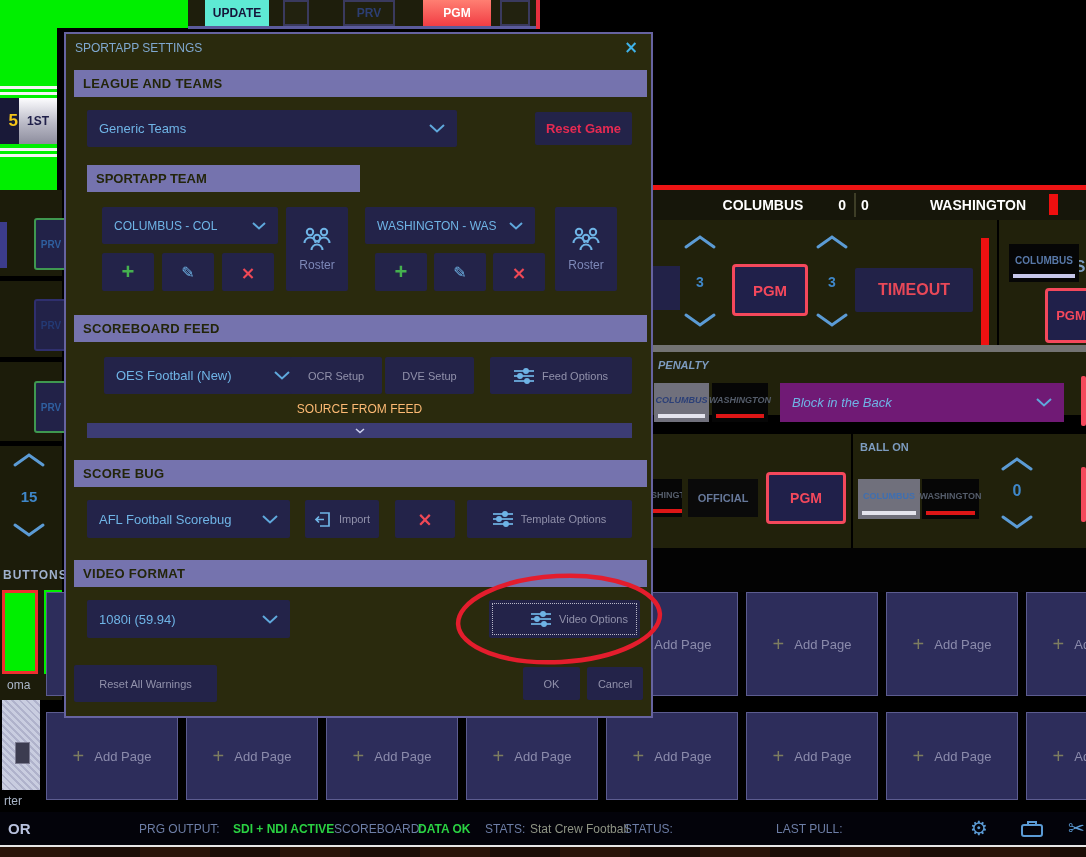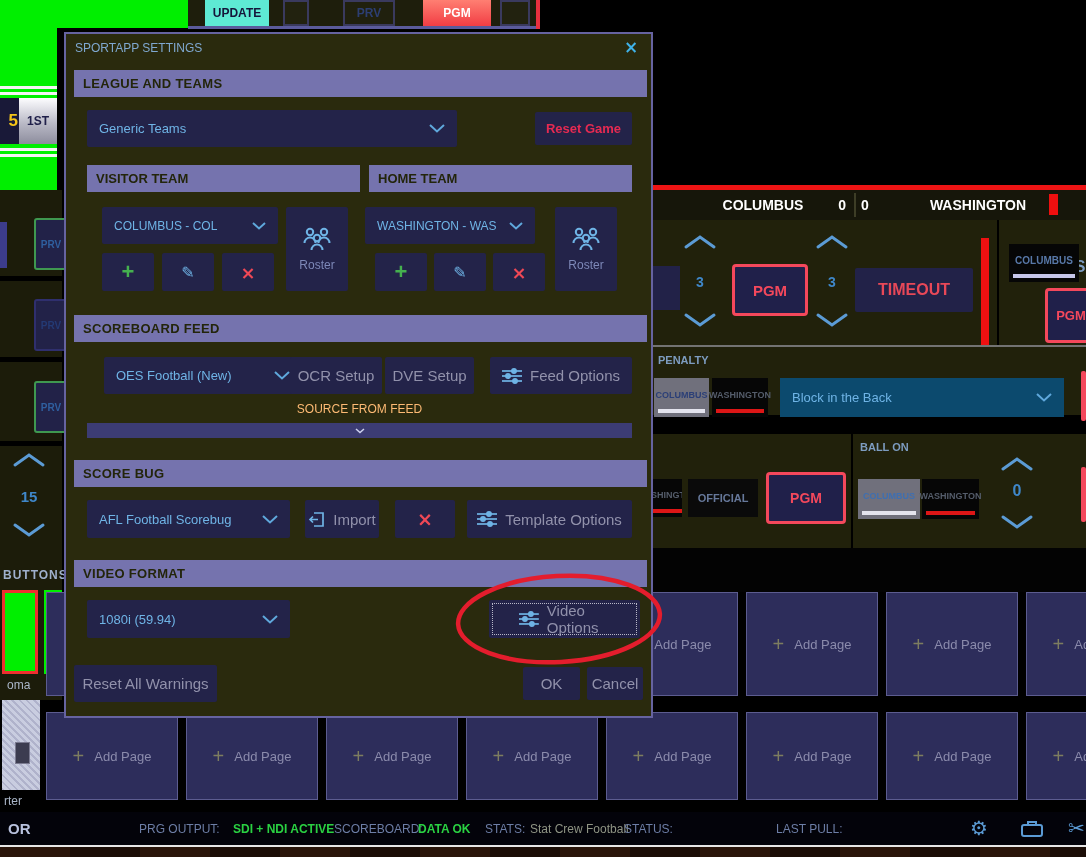--- a/index.html
+++ b/index.html
@@ -60,21 +60,21 @@
   .panel-label{color:#7d9cc0;font-size:11px;font-weight:bold;}
   .toggle{position:absolute;box-sizing:border-box;display:flex;align-items:center;justify-content:center;
           font-size:9px;font-weight:bold;padding-bottom:6px;}
   .tog-gray{background:#70707c;color:#2b3f77;}
   .tog-black{background:#060606;color:#555d6b;}
   .tog-under{position:absolute;left:4px;right:4px;bottom:4px;height:4px;}
   .u-white{background:#e4e4ee;}
   .u-red{background:#dd1616;}
   .u-lav{background:#c6c6ea;}
   .blackbtn{background:#0a0a0a;color:#66789a;font-weight:bold;display:flex;align-items:center;justify-content:center;}
-  .dd{background:#0c4a6e;color:#6fb4e6;font-size:13px;display:flex;align-items:center;box-sizing:border-box;
+  .dd{background:#701a75;color:#6fb4e6;font-size:13px;display:flex;align-items:center;box-sizing:border-box;
       padding:16px 12px;justify-content:space-between;}
   .redsliver{position:absolute;width:5px;background:#f4485c;border-radius:2px;}
 
   
   .statusbar{left:0;top:812px;width:1086px;height:33px;background:#03030a;}
   .st{position:absolute;top:10px;font-size:12px;color:#6d7ea6;}
   .st-green{color:#2ad142;font-weight:bold;}
   .st-val{color:#8f9484;}
   .whiteline{left:0;top:845px;width:1086px;height:2px;background:#e6e6e6;}
   .bottomstrip{left:0;top:847px;width:1086px;height:10px;
@@ -84,21 +84,21 @@
   .dialog{left:64px;top:32px;width:589px;height:686px;background:#2a2a0d;border:2px solid #6663a0;
           box-sizing:border-box;z-index:10;}
   .dlg-title{color:#7fa8d0;font-size:12px;}
   .dlg-close{color:#3fb2e8;font-size:17px;font-weight:bold;cursor:default;}
   .sechead{position:absolute;left:8px;width:573px;height:27px;background:#7573ae;color:#23250b;
            font-weight:bold;font-size:13px;display:flex;align-items:center;padding-left:9px;box-sizing:border-box;letter-spacing:.3px;}
   .subhead{position:absolute;height:27px;background:#7573ae;color:#23250b;font-weight:bold;font-size:13px;
            display:flex;align-items:center;padding-left:9px;box-sizing:border-box;}
   .ctl{position:absolute;background:#232349;border-radius:2px;box-sizing:border-box;display:flex;align-items:center;}
   .ctl-dd{color:#6fb4e6;font-size:13px;padding:0 12px;justify-content:space-between;}
-  .ctl-btn{color:#9191ab;font-size:15px;justify-content:center;gap:8px;}
+  .ctl-btn{color:#9191ab;font-size:11px;justify-content:center;gap:8px;}
   .ctl-red{color:#e62a52;font-weight:bold;font-size:13px;justify-content:center;}
   .mini{position:absolute;width:52px;height:38px;background:#232349;border-radius:2px;
         display:flex;align-items:center;justify-content:center;}
   .mini .g{color:#45b14f;font-size:22px;font-weight:bold;line-height:1;}
   .mini .b{color:#6fb4e6;font-size:16px;}
   .mini .r{color:#ef4856;font-size:18px;font-weight:bold;}
   .roster{position:absolute;background:#232349;border-radius:2px;display:flex;flex-direction:column;
           align-items:center;justify-content:center;gap:6px;color:#7d88b8;font-size:12px;}
   .srcbar{position:absolute;background:#3c3c74;display:flex;align-items:center;justify-content:center;}
   .dotted{outline:1px dotted #b8b8c8;outline-offset:-4px;padding-left:30px;}
@@ -261,21 +261,21 @@
     <div class="abs" style="left:344px;top:0;width:2px;height:125px;background:#000;"></div>
 
     <div class="abs panel-label" style="left:356px;top:6px;font-size:16px;margin-top:32px;">POSSESSION</div>
     <div class="toggle tog-black" style="left:356px;top:24px;width:70px;height:38px;color:#5878a8;font-size:10px;">
       <span>COLUMBUS</span>
       <div class="tog-under u-lav"></div>
     </div>
     <div class="abs pgmbtn" style="left:392px;top:68px;width:52px;height:55px;font-size:13px;">PGM</div>
   </div>
 
-  <div class="abs olivepanel" style="left:653px;top:345px;width:433px;height:70px;border-top:2px solid #737373;box-sizing:border-box;">
+  <div class="abs olivepanel" style="left:653px;top:345px;width:433px;height:70px;border-top:7px solid #737373;box-sizing:border-box;font-style:italic;">
     <div class="abs panel-label" style="left:5px;top:7px;">PENALTY</div>
     <div class="toggle tog-gray" style="left:1px;top:31px;width:55px;height:39px;">
       <span>COLUMBUS</span>
       <div class="tog-under u-white"></div>
     </div>
     <div class="toggle tog-black" style="left:59px;top:31px;width:56px;height:39px;">
       <span>WASHINGTON</span>
       <div class="tog-under u-red"></div>
     </div>
     <div class="dd abs" style="left:127px;top:31px;width:284px;height:39px;">
@@ -343,22 +343,21 @@
     <div class="sechead" style="top:36px;">LEAGUE AND TEAMS</div>
 
     <div class="ctl ctl-dd" style="left:21px;top:76px;width:370px;height:37px;">
       <span>Generic Teams</span>
       <svg width="16" height="9">
           <path d="M1 1 l7 6.5 L15 1" stroke="#5fa8dc" stroke-width="2" fill="none"></path>
         </svg>
     </div>
     <div class="ctl ctl-red" style="left:469px;top:78px;width:97px;height:33px;">Reset Game</div>
 
-    <div class="subhead" style="left:21px;top:131px;width:273px;">VISITOR TEAM</div>
-    <div class="subhead" style="left:303px;top:131px;width:263px;">HOME TEAM</div>
+    <div class="subhead" style="left:21px;top:131px;width:273px;">SPORTAPP TEAM</div>
 
     <div class="ctl ctl-dd" style="left:36px;top:173px;width:176px;height:37px;font-size:12px;">
       <span>COLUMBUS - COL</span>
       <svg width="14" height="8">
           <path d="M1 1 l6 5.5 L13 1" stroke="#5fa8dc" stroke-width="2" fill="none"></path>
         </svg>
     </div>
     <div class="roster" style="left:220px;top:173px;width:62px;height:84px;">
       <svg width="32" height="26" viewBox="0 0 32 26">
         <g fill="none" stroke="#6fb4e6" stroke-width="2">

